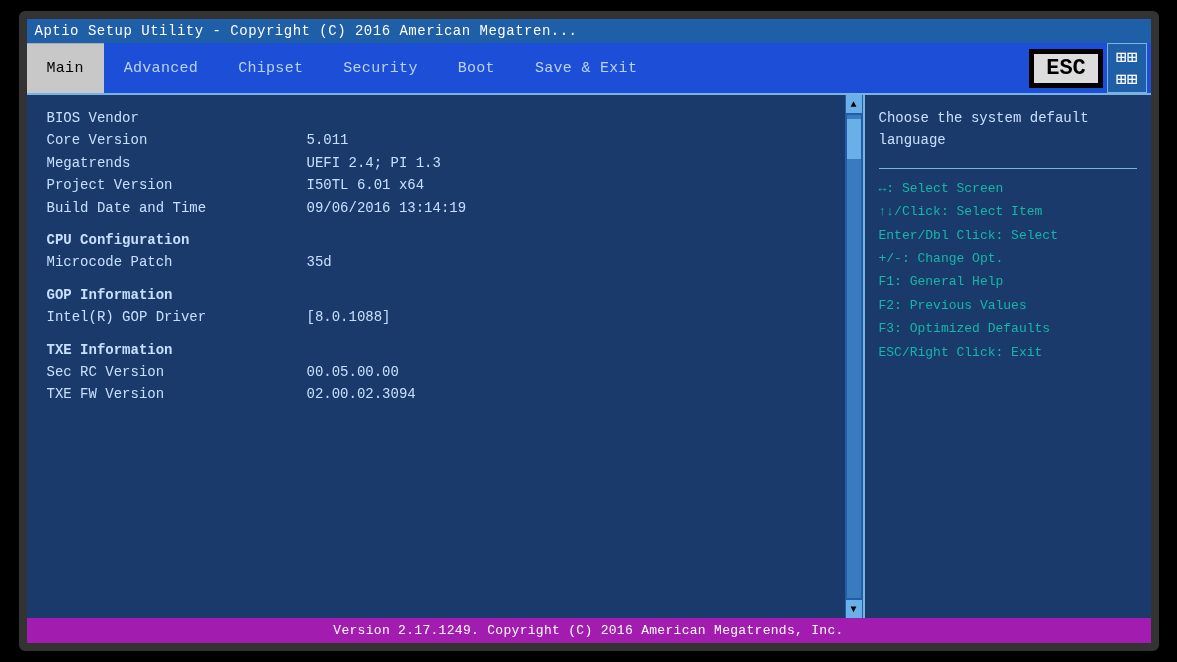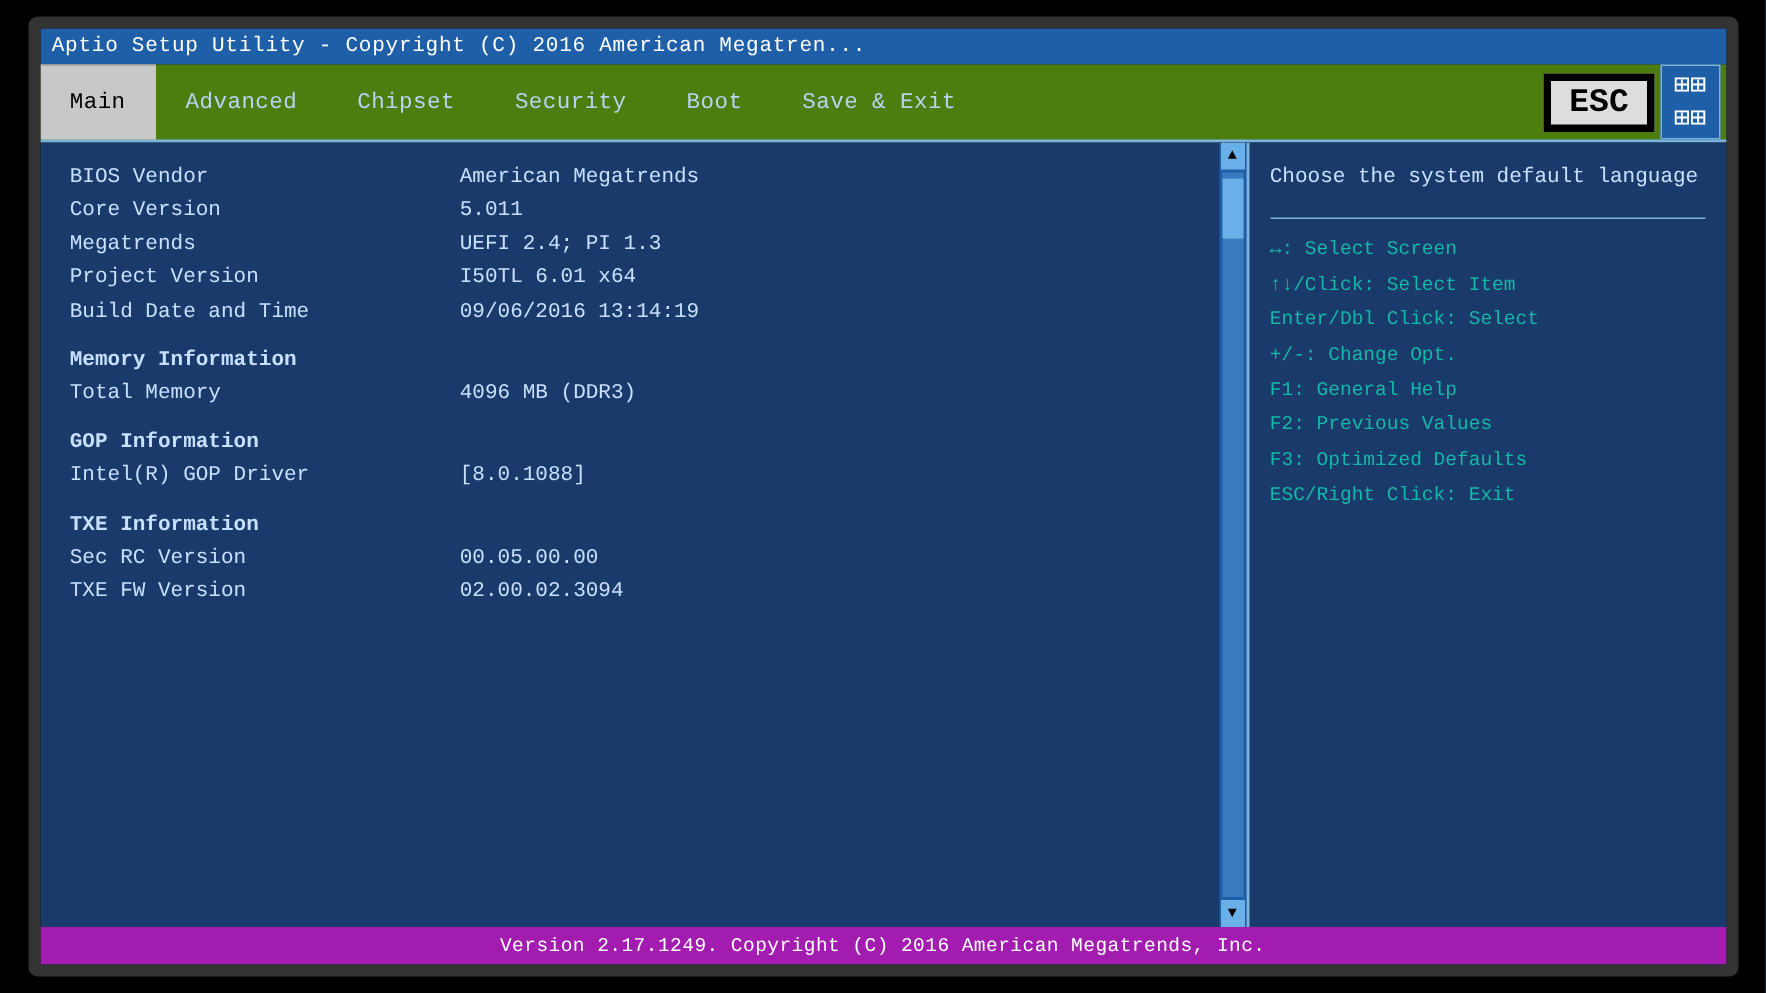--- a/index.html
+++ b/index.html
@@ -24,21 +24,21 @@
     }
     .title-bar {
       background: #1e5fa8;
       color: #fff;
       font-size: 14px;
       padding: 4px 8px;
       font-family: 'Courier New', monospace;
       letter-spacing: 0.5px;
     }
     .nav-bar {
-      background: #4d7c0f;
+      background: #1d4ed8;
       display: flex;
       align-items: stretch;
       border-bottom: 2px solid #7ab3e0;
     }
     .nav-tab {
       padding: 6px 20px;
       color: #b8d4f0;
       font-size: 15px;
       font-family: 'Courier New', monospace;
       cursor: pointer;
@@ -134,21 +134,21 @@
       position: relative;
     }
     .scrollbar-thumb {
       width: 100%;
       height: 40px;
       background: #6ab0e8;
       position: absolute;
       top: 4px;
     }
     .right-panel {
-      width: 320px;
+      width: 288px;
       padding: 12px 14px;
       color: #c8e0ff;
       font-family: 'Courier New', monospace;
       font-size: 13px;
       line-height: 1.7;
       border-left: 2px solid #7ab3e0;
       background: #1a3a6b;
     }
     .help-text {
       color: #c8e0ff;
@@ -198,48 +198,47 @@
     </div>
   </div>
 
   <div class="main-content">
 
     <div class="left-panel">
 
       <div class="info-section">
         <div class="info-row">
           <span class="info-label">BIOS Vendor</span>
-          <span class="info-value">American Megatrends</span>
         </div>
         <div class="info-row">
           <span class="info-label">Core Version</span>
           <span class="info-value">5.011</span>
         </div>
         <div class="info-row">
           <span class="info-label">Megatrends</span>
           <span class="info-value">UEFI 2.4; PI 1.3</span>
         </div>
         <div class="info-row">
           <span class="info-label">Project Version</span>
           <span class="info-value">I50TL 6.01 x64</span>
         </div>
         <div class="info-row">
           <span class="info-label">Build Date and Time</span>
           <span class="info-value">09/06/2016 13:14:19</span>
         </div>
       </div>
 
-
-      <div class="info-section">
-        <div class="section-title">Memory Information</div>
-        <div class="info-row">
-          <span class="info-label">Total Memory</span>
-          <span class="info-value">4096 MB (DDR3)</span>
-        </div>
-      </div>
+      <div class="info-section">
+        <div class="section-title">CPU Configuration</div>
+        <div class="info-row">
+          <span class="info-label">Microcode Patch</span>
+          <span class="info-value">35d</span>
+        </div>
+      </div>
+
 
       <div class="info-section">
         <div class="section-title">GOP Information</div>
         <div class="info-row">
           <span class="info-label">Intel(R) GOP Driver</span>
           <span class="info-value">[8.0.1088]</span>
         </div>
       </div>
 
       <div class="info-section">

